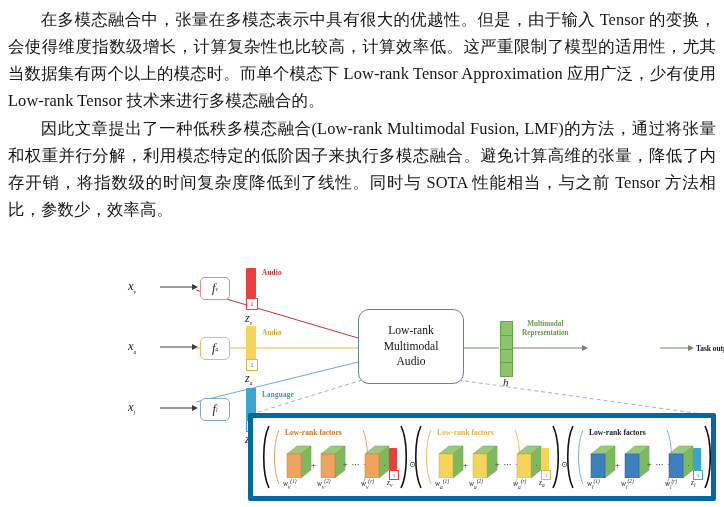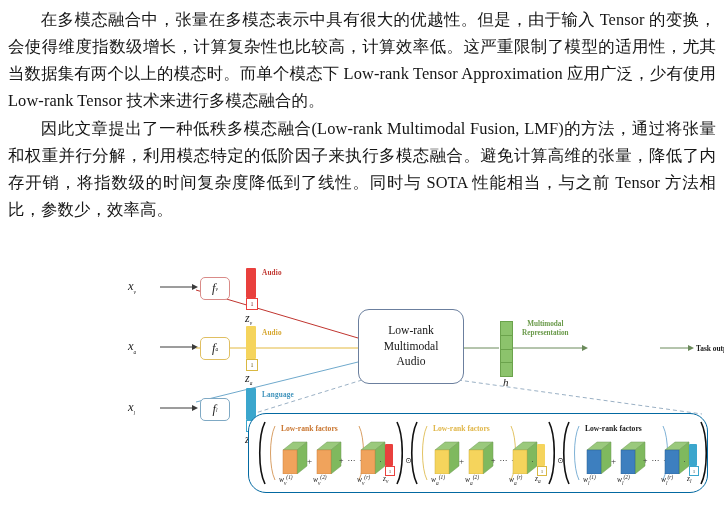--- a/index.html
+++ b/index.html
@@ -138,22 +138,22 @@
   .taskout {
     position:absolute;
     font-size: 7.4px; font-weight:bold; color:#1a1a1a;
     white-space: nowrap;
     font-family: "Liberation Serif", serif;
   }
 
   
   .panel {
     position:absolute;
-    border: 1px solid #0369a1;
-    border-radius: 18px;
+    border: 5px solid #0369a1;
+    border-radius: 2px;
     background:#fff;
     text-align:center;
   }
   .group { position:absolute; top:0; height:100%; }
   .lrf-title {
     position:absolute;
     font-size: 7.6px; font-weight:bold;
     white-space:nowrap;
     font-family: "Liberation Serif", serif;
   }

